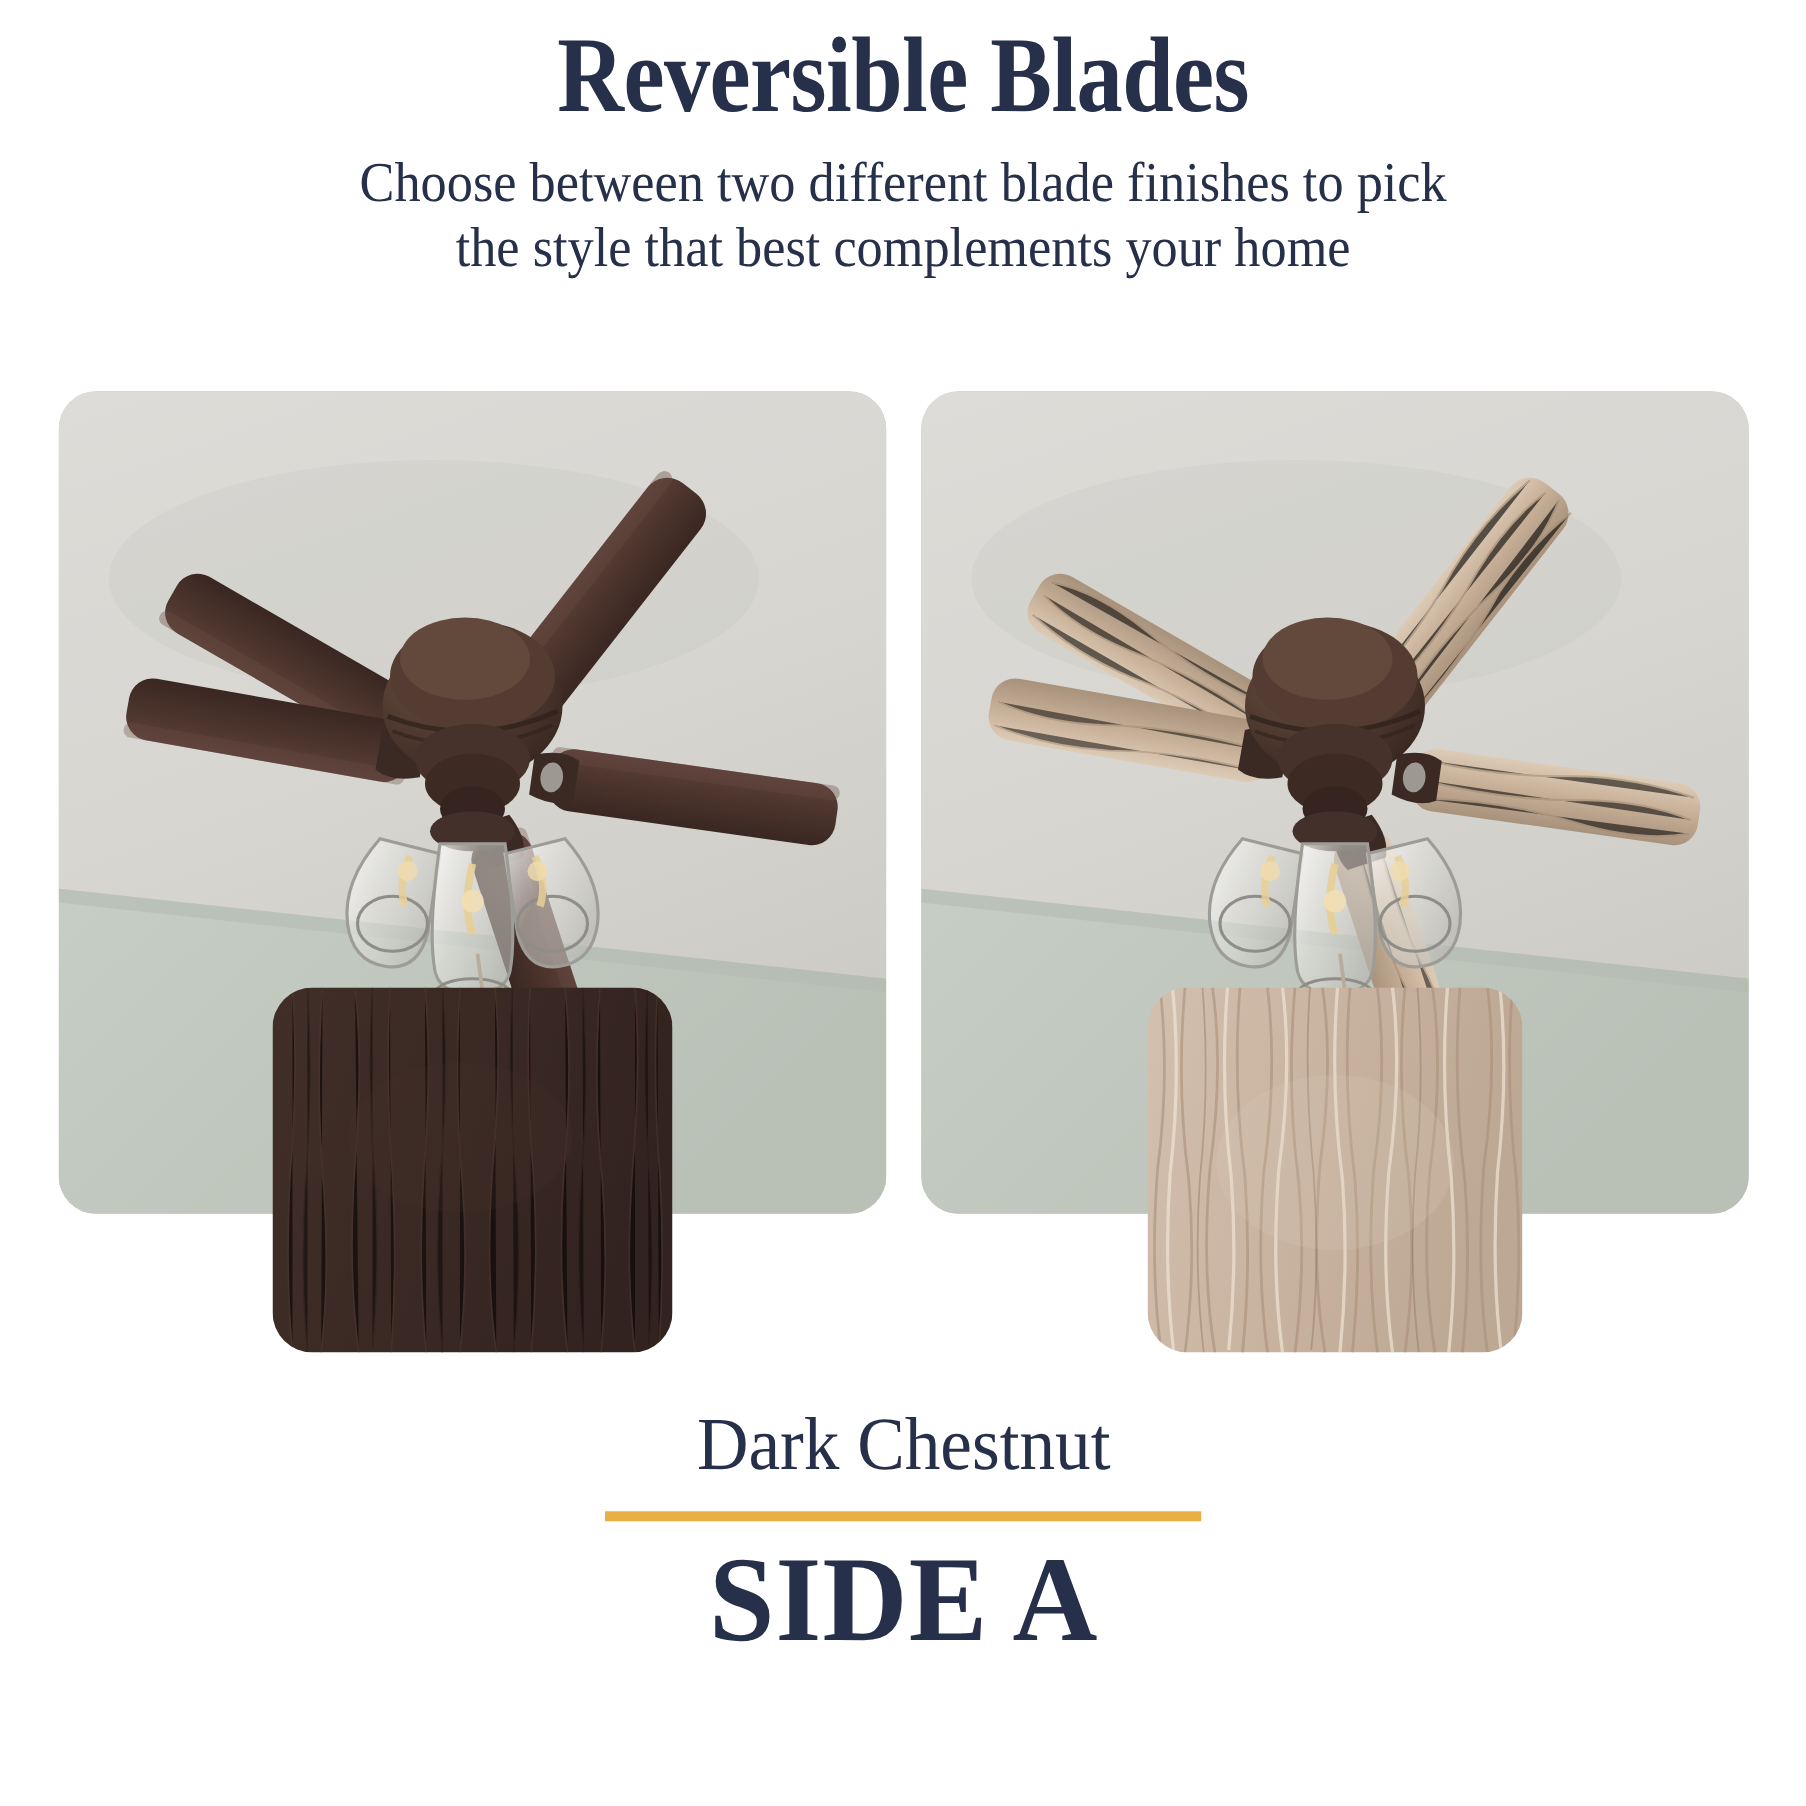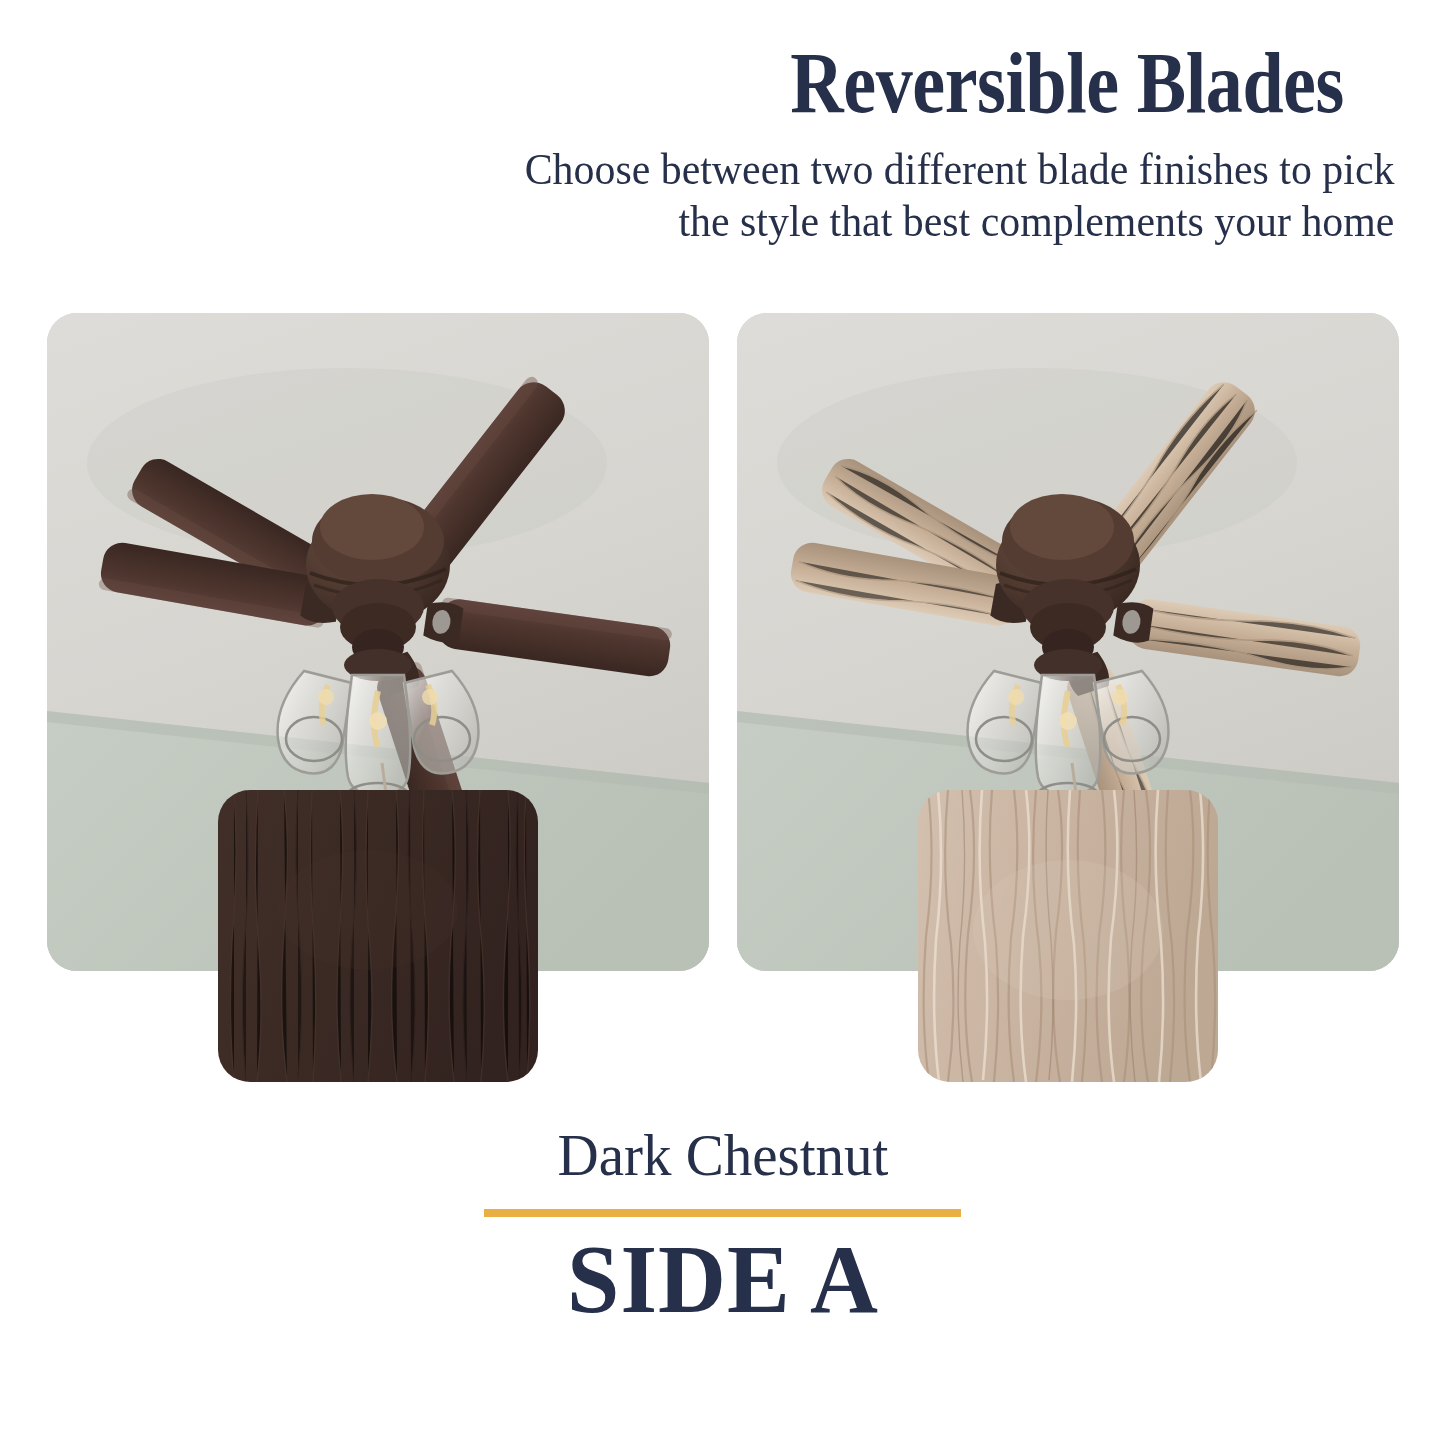--- a/index.html
+++ b/index.html
@@ -5,21 +5,21 @@
 <style>
   * { margin:0; padding:0; box-sizing:border-box; }
   html,body { background:#ffffff; }
   body {
     width:1445px; height:1445px;
     font-family:"Liberation Serif", "DejaVu Serif", serif;
     overflow:hidden; position:relative;
   }
 
   
-  .header { text-align:right; padding-top:43px; }
+  .header { text-align:center; padding-top:20px; }
   .title {
     font-size:86px; line-height:0.95;
     font-weight:bold; color:#27304A;
     letter-spacing:-0.5px;
     transform:scaleX(0.86);
   }
   .subtitle {
     margin-top:18px;
     font-size:45px; line-height:1.16;
     color:#27304A; font-weight:normal;

